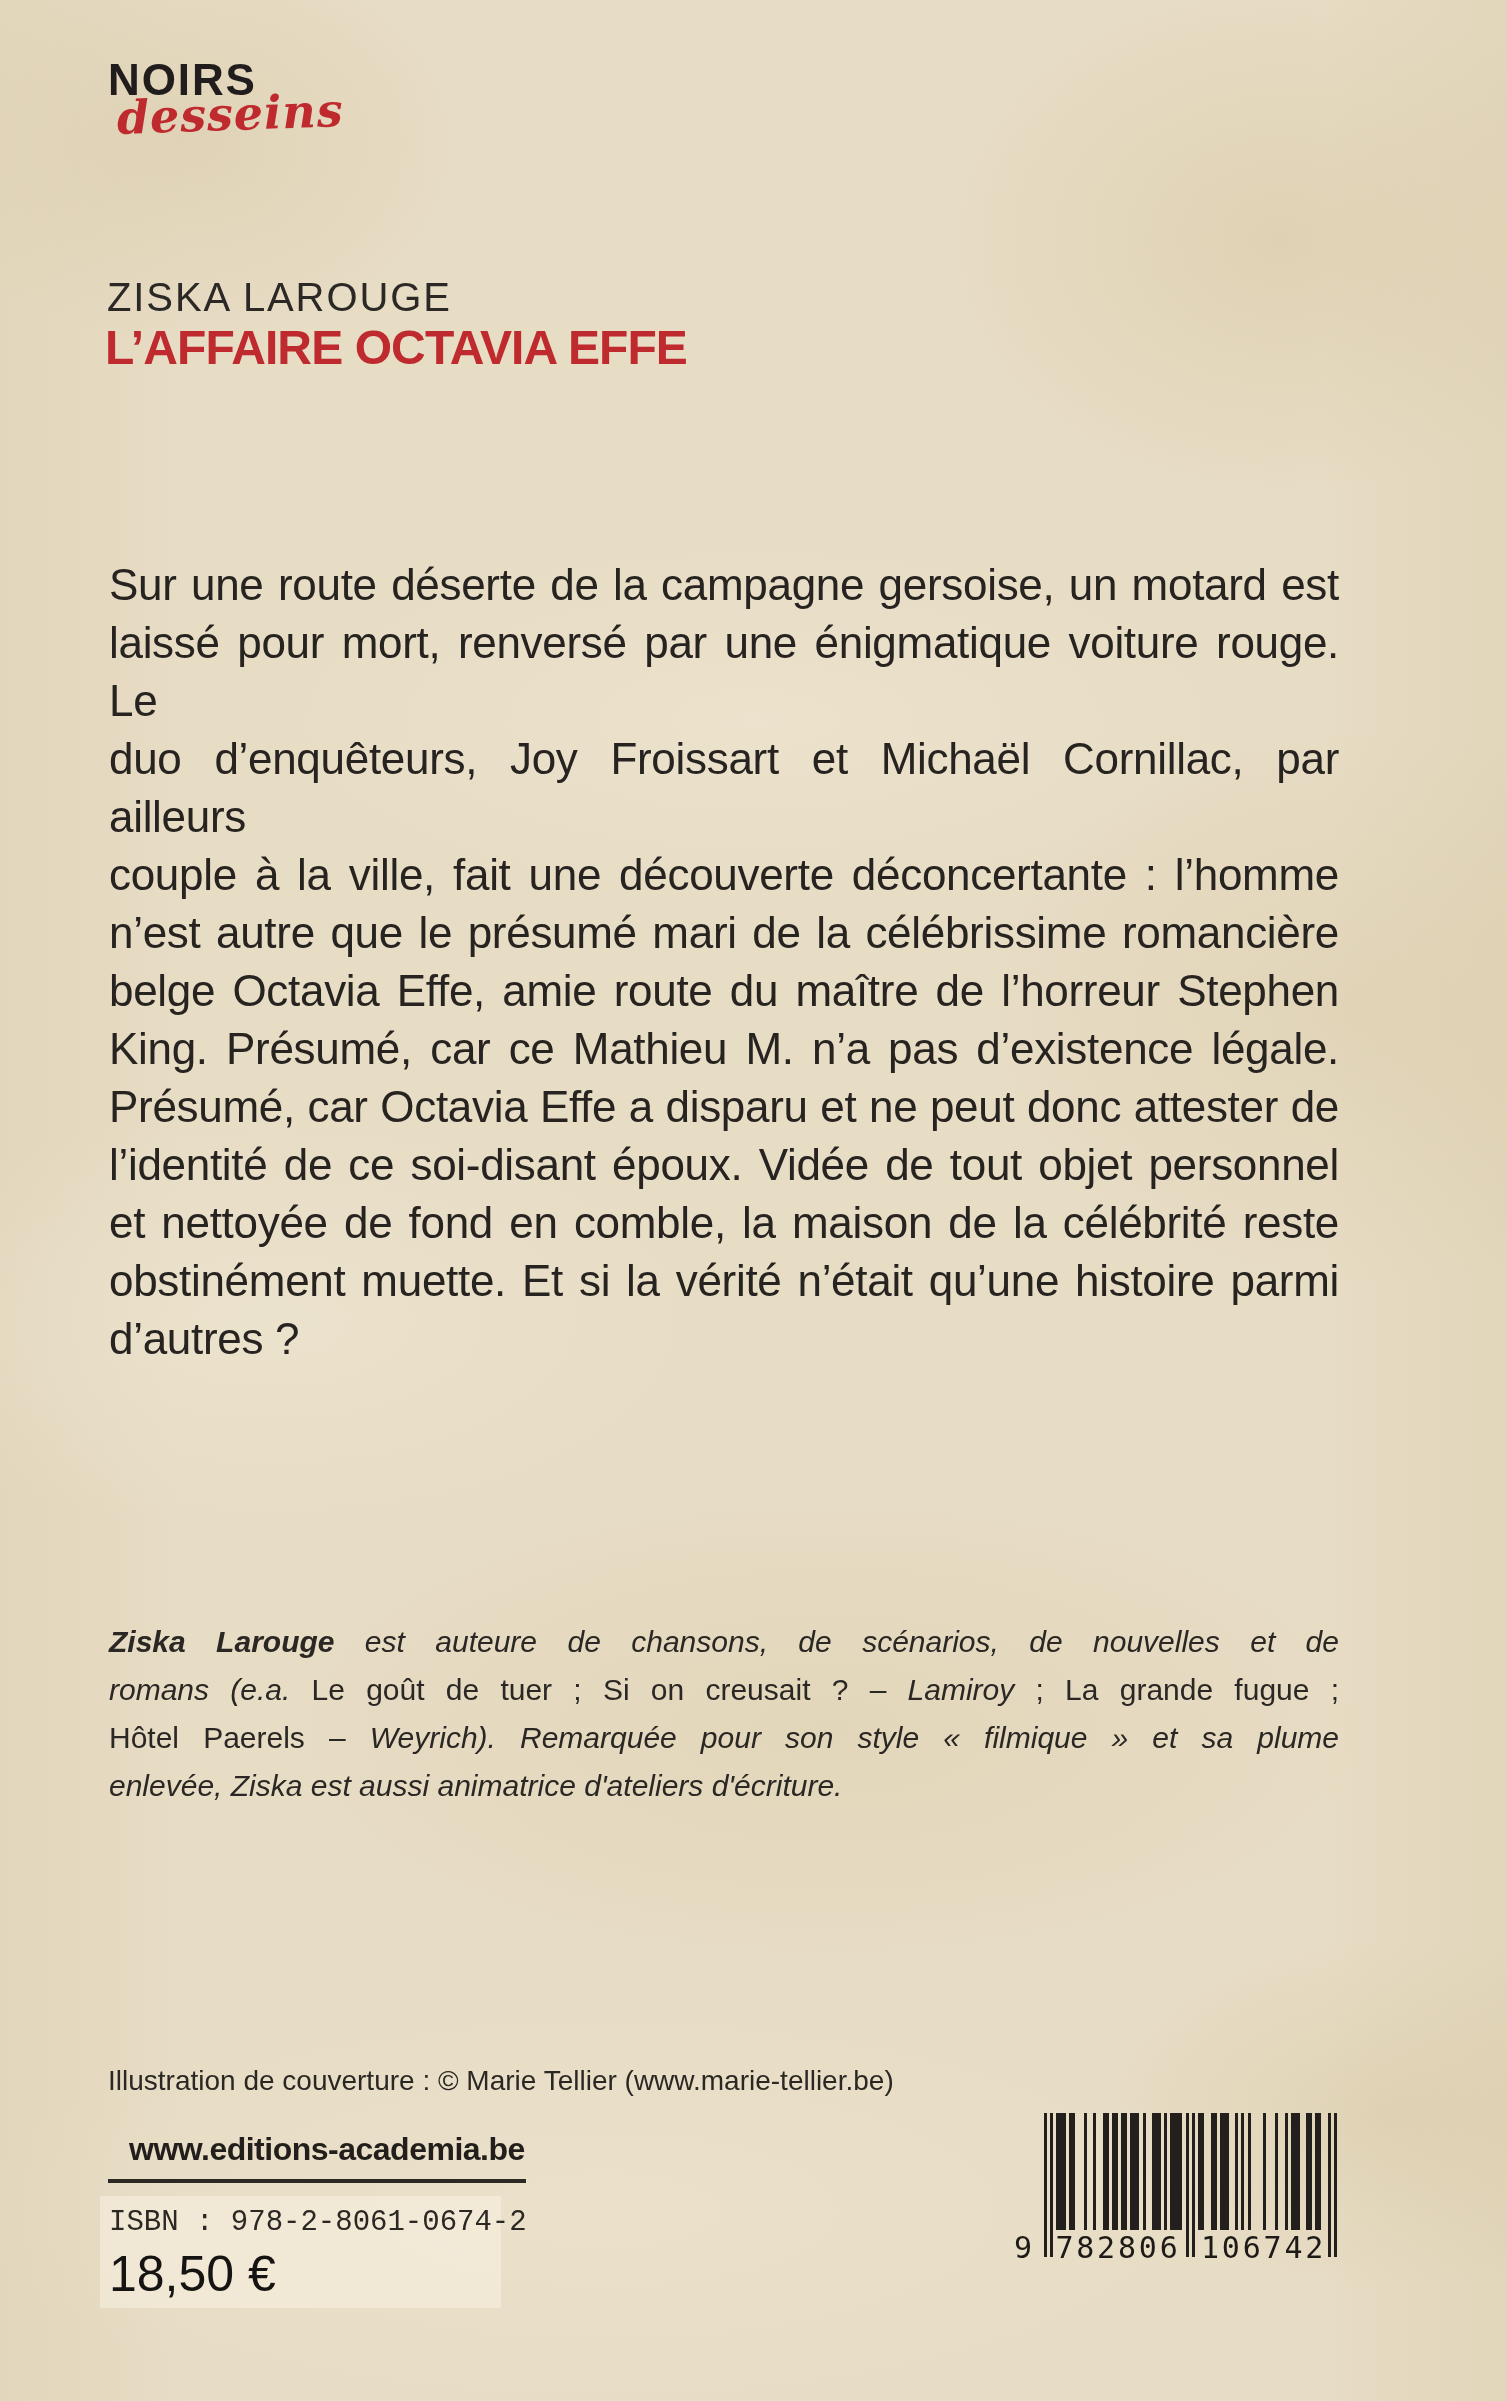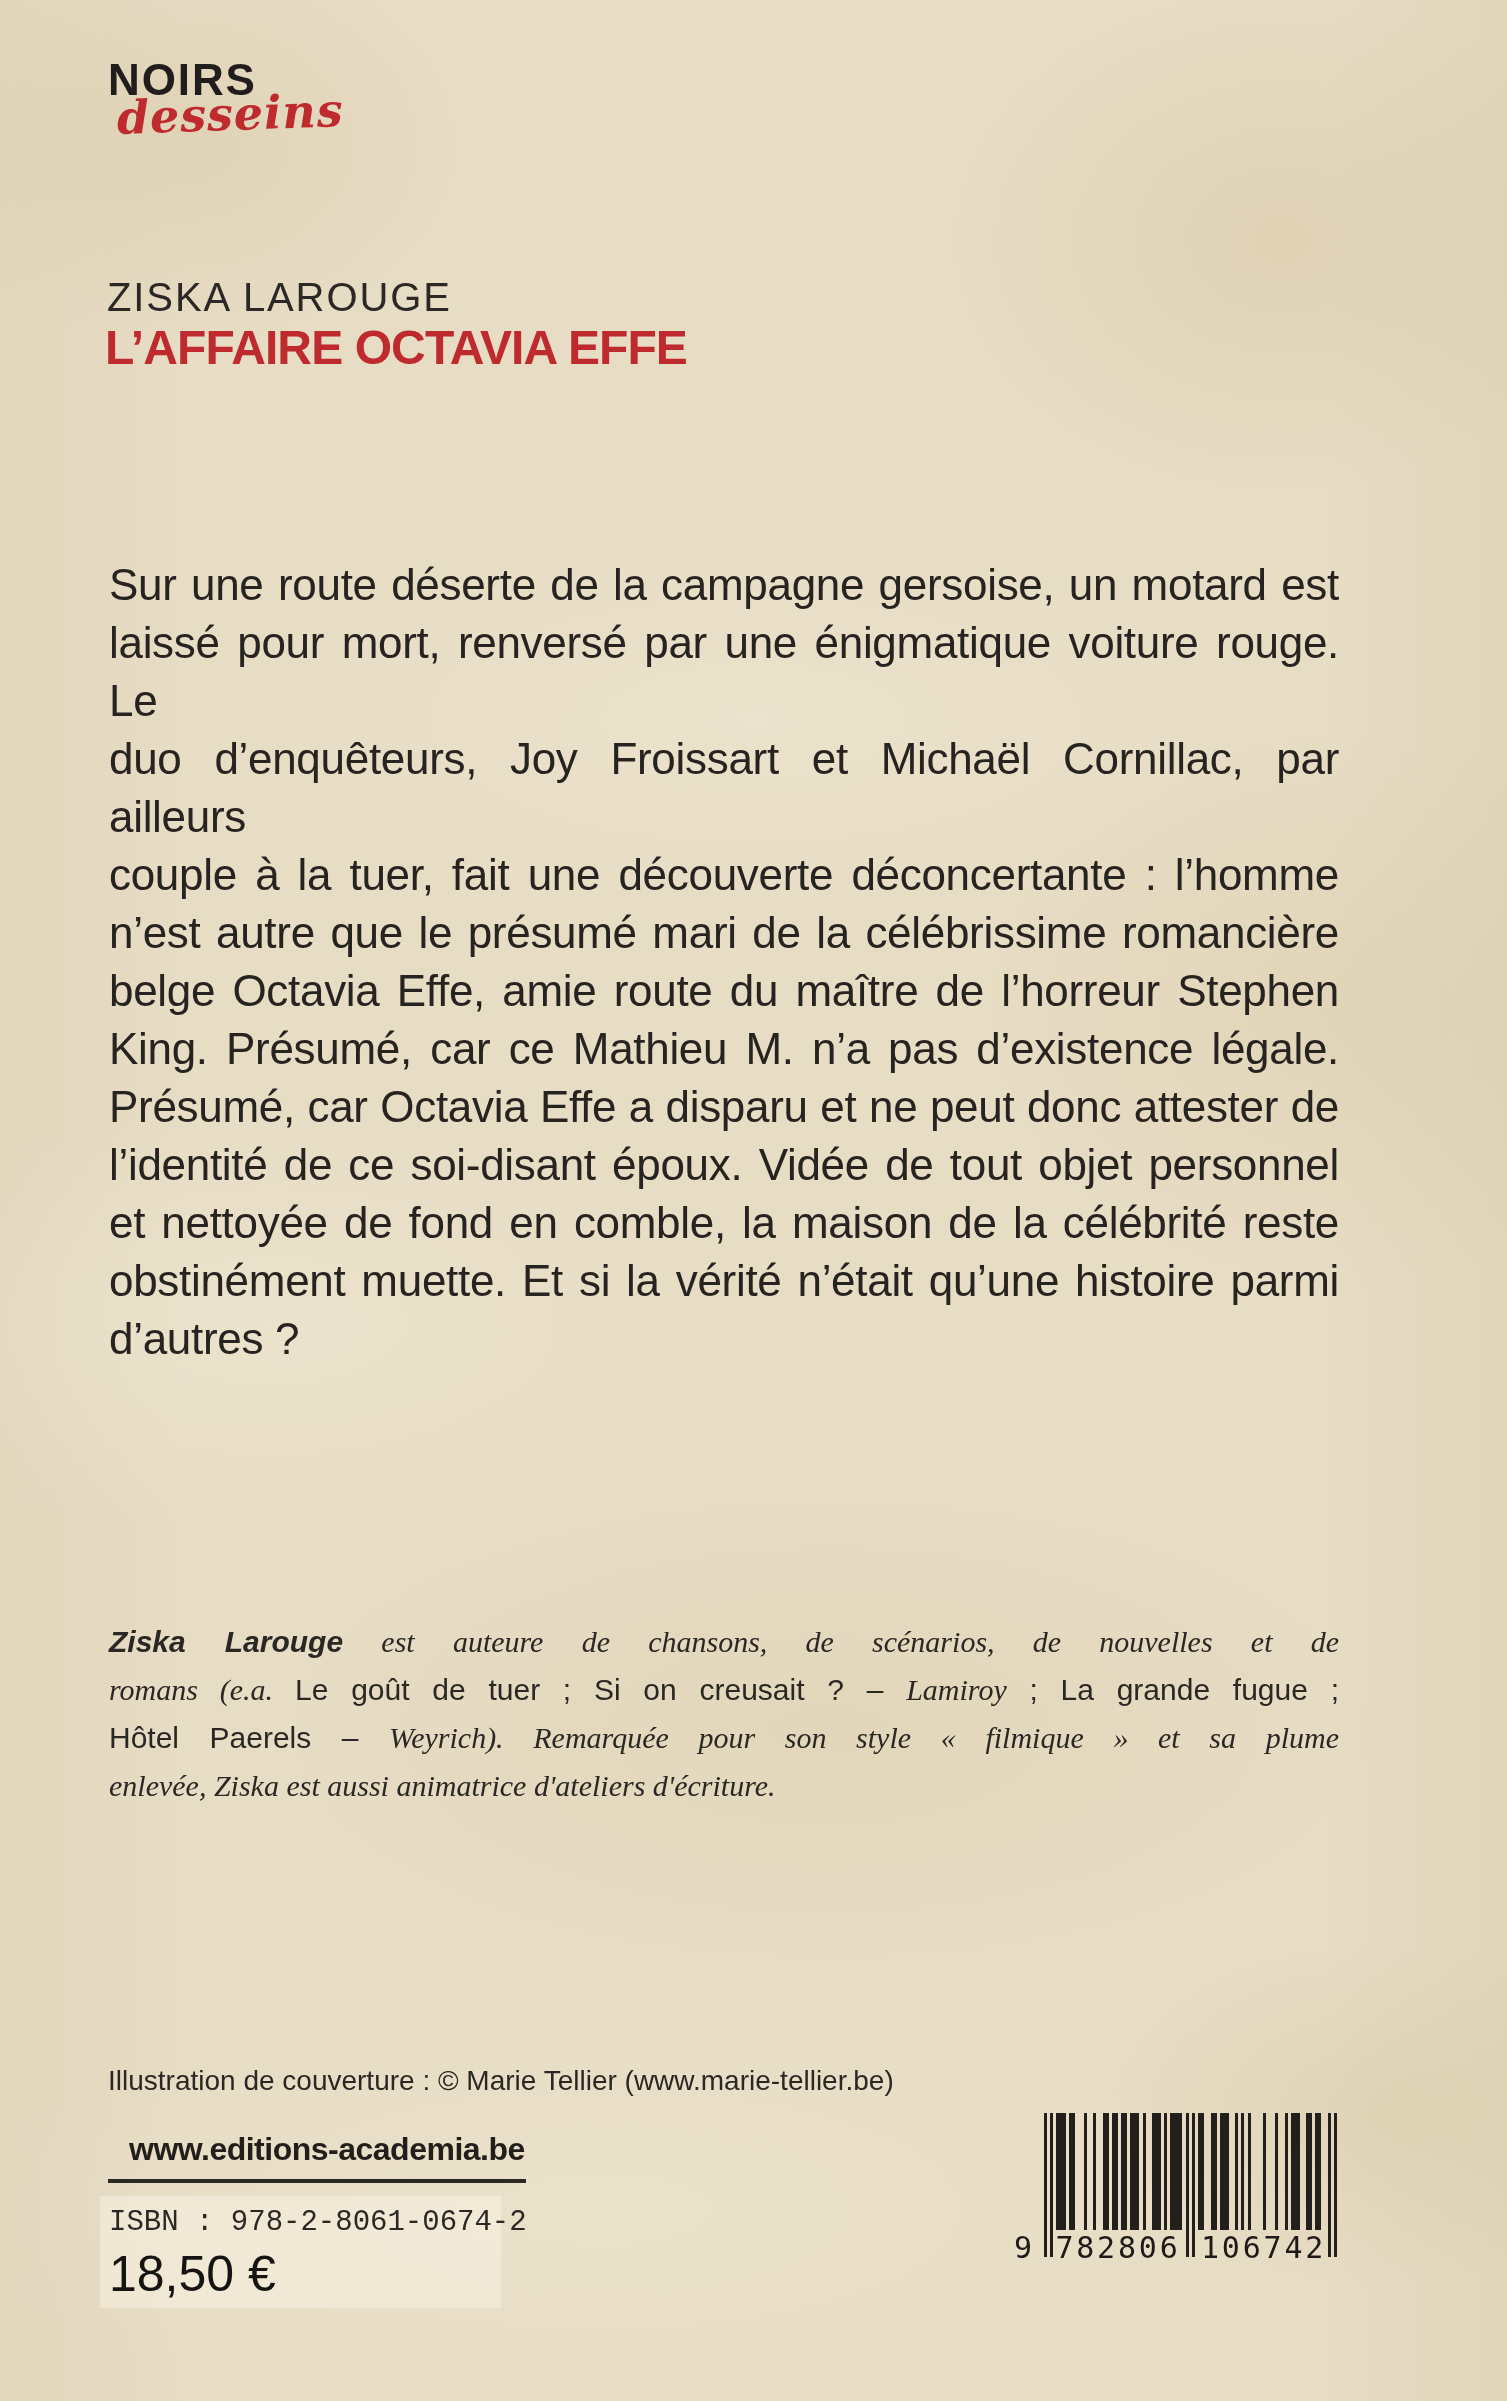--- a/index.html
+++ b/index.html
@@ -53,21 +53,21 @@
   }
 
   
   .block{left:109px;width:1230px;}
   .jline{text-align:justify;text-align-last:justify;}
   .jline.last{text-align-last:left;}
 
   .synopsis{top:556px;font-size:44px;line-height:58px;letter-spacing:-0.3px;color:#272320;}
   .quote{top:1298px;font-size:36px;line-height:60px;font-weight:700;letter-spacing:-0.4px;color:#221f1c;}
   .bio{top:1618px;font-size:30px;line-height:48px;color:#2a2724;}
-  .bio .seg-i{font-style:italic;font-family:Liberation Serif, serif;}
+  .bio .seg-i{font-style:italic;}
   .bio .seg-bi{font-style:italic;font-weight:700;}
   .bio .seg-r{font-style:normal;}
 
   
   .credit{left:108px;top:2065px;font-size:28px;color:#2b2824;}
   .website{left:108px;top:2131px;font-size:32px;font-weight:700;letter-spacing:-0.5px;color:#211e1b;margin-left:21px;}
   .rule{left:108px;top:2179px;width:418px;height:3.8px;background:#2c2823;}
   .label-patch{left:100px;top:2196px;width:401px;height:112px;background:rgba(248,241,226,.55);}
   .isbn{left:109px;top:2206px;font-size:29px;color:#2b2723;font-family:Liberation Mono, monospace;}
   .price{left:109px;top:2245px;font-size:50px;font-weight:400;letter-spacing:0;color:#161412;}
@@ -90,21 +90,21 @@
   <div class="abs logo-top">NOIRS</div>
   <div class="abs logo-script">desseins</div>
 
   <div class="abs author">ZISKA LAROUGE</div>
   <div class="abs title">L’AFFAIRE OCTAVIA EFFE</div>
 
   <div class="abs block synopsis">
       <div class="jline">Sur une route déserte de la campagne gersoise, un motard est</div>
       <div class="jline">laissé pour mort, renversé par une énigmatique voiture rouge. Le</div>
       <div class="jline">duo d’enquêteurs, Joy Froissart et Michaël Cornillac, par ailleurs</div>
-      <div class="jline">couple à la tuer, fait une découverte déconcertante : l’homme</div>
+      <div class="jline">couple à la ville, fait une découverte déconcertante : l’homme</div>
       <div class="jline">n’est autre que le présumé mari de la célébrissime romancière</div>
       <div class="jline">belge Octavia Effe, amie route du maître de l’horreur Stephen</div>
       <div class="jline">King. Présumé, car ce Mathieu M. n’a pas d’existence légale.</div>
       <div class="jline">Présumé, car Octavia Effe a disparu et ne peut donc attester de</div>
       <div class="jline">l’identité de ce soi-disant époux. Vidée de tout objet personnel</div>
       <div class="jline">et nettoyée de fond en comble, la maison de la célébrité reste</div>
       <div class="jline">obstinément muette. Et si la vérité n’était qu’une histoire parmi</div>
       <div class="jline last">d’autres ?</div>
     </div>
 

